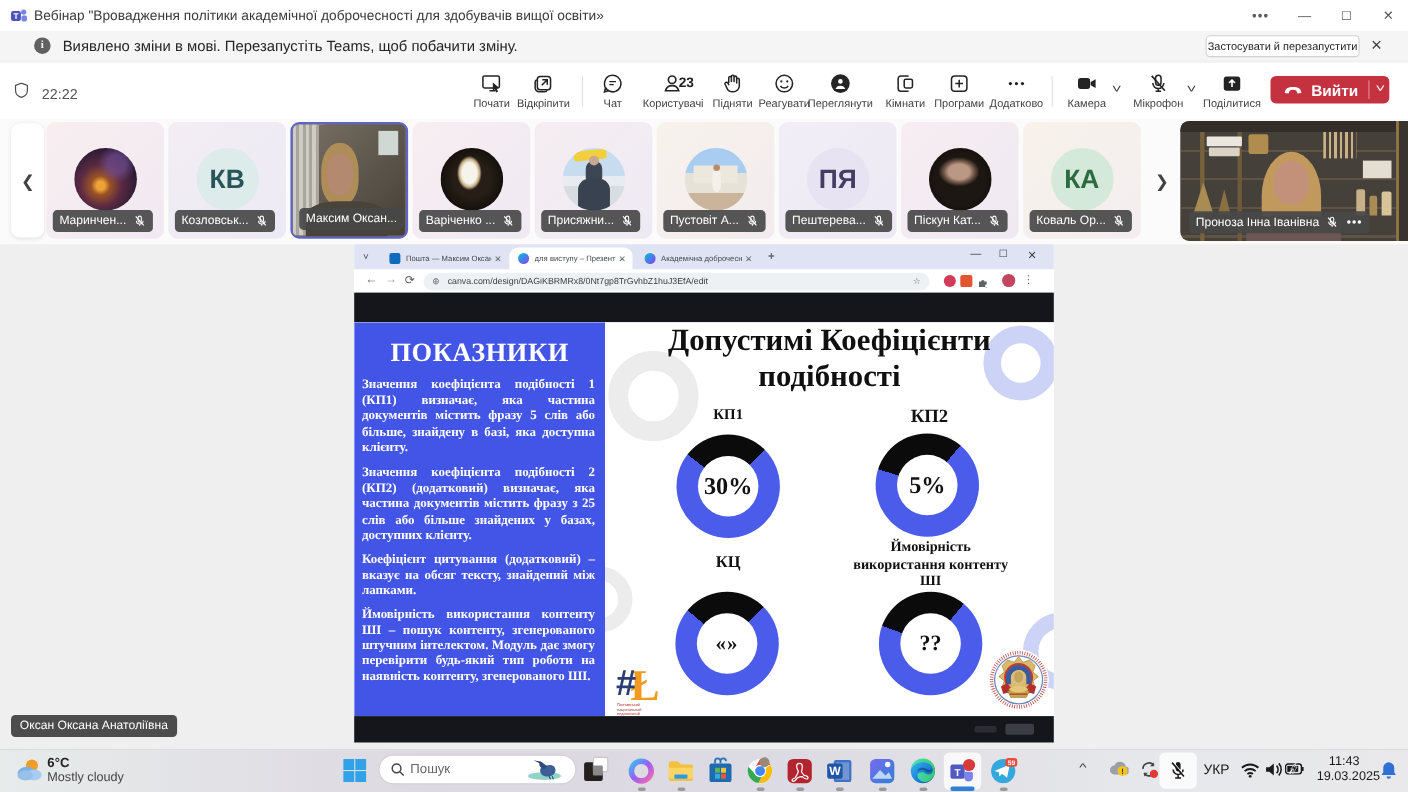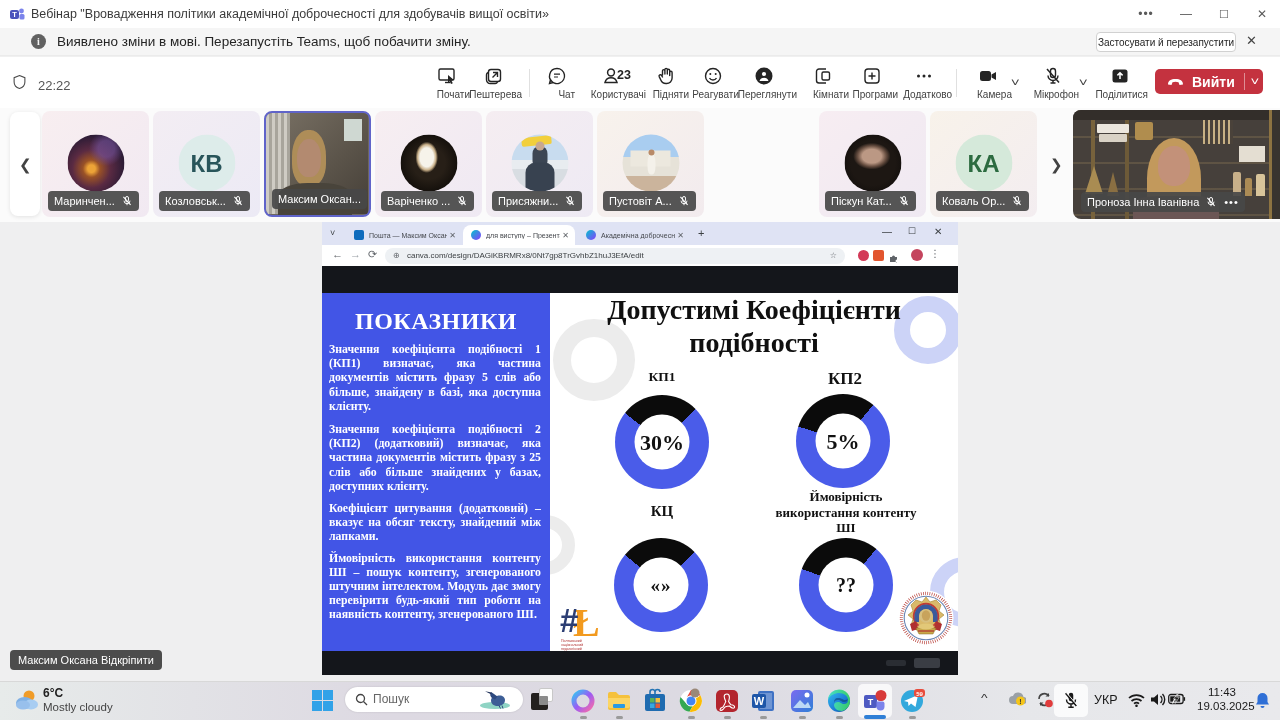--- a/index.html
+++ b/index.html
@@ -16,21 +16,21 @@
   #notif { position:absolute; left:0; top:28px; width:1280px; height:28px; background:#f5f5f5; border-bottom:1px solid #ebebeb; }
   #notif .ic { position:absolute; left:31px; top:6px; width:15px; height:15px; border-radius:50%; background:#616161; color:#f5f5f5; font-size:10px; font-weight:bold; text-align:center; line-height:15px; font-family:"Liberation Serif",serif; }
   #notif .txt { position:absolute; left:57px; top:6px; font-size:13.5px; color:#252525; }
   #notif .btn { position:absolute; left:1096px; top:4px; width:140px; height:20px; background:#fff; border:1px solid #d1d1d1; border-radius:4px; font-size:10px; color:#242424; text-align:center; line-height:19px; white-space:nowrap; }
   #notif .x { position:absolute; left:1246px; top:5px; font-size:13px; color:#424242; }
 
   
   #toolbar { position:absolute; left:0; top:56px; width:1280px; height:52px; background:#fff; border-top:1px solid #f0f0f0; }
   .tbtn { position:absolute; top:9px; text-align:center; }
   .tbtn svg { display:block; margin:0 auto; }
-  .tbtn .lbl { font-size:10px; color:#424242; margin-top:3px; white-space:nowrap;text-align:right; }
+  .tbtn .lbl { font-size:10px; color:#424242; margin-top:3px; white-space:nowrap; }
   .tdiv { position:absolute; top:12px; width:1px; height:28px; background:#e0e0e0; }
   .chev { position:absolute; top:19px; font-size:11px; color:#424242; transform:scaleX(1.4); }
   #leave { position:absolute; left:1155px; top:12px; width:108px; height:25px; background:#c4323f; border-radius:5px; color:#fff; display:flex; align-items:center; }
   #leave .ph { margin-left:12px; }
   #leave .t { font-weight:bold; font-size:14px; margin-left:8px; }
   #leave .d { width:1px; height:17px; background:rgba(255,255,255,.45); margin-left:9px; }
   #leave .c { margin-left:7px; font-size:10px; transform:scaleX(1.5); }
 
   
   #strip { position:absolute; left:0; top:108px; width:1280px; height:114px; background:#fbfbfb; }
@@ -116,21 +116,21 @@
           <path d="M11 9 l6 5 -2.6.4 1.4 2.8 -1.8.9 -1.4-2.9 -1.6 1.8z" fill="#242424"></path>
         </svg>
       <div class="lbl">Почати</div>
     </div>
     <div class="tbtn" style="left:466px;width:56px;">
       <svg width="20" height="20" viewBox="0 0 20 20">
           <rect x="4.5" y="3.5" width="12" height="12" rx="2.5" fill="none" stroke="#242424" stroke-width="1.4"></rect>
           <path d="M4 6.5 a2.5 2.5 0 0 0 -1.5 2.3 v5 a3.7 3.7 0 0 0 3.7 3.7 h5 a2.5 2.5 0 0 0 2.3-1.5" fill="none" stroke="#242424" stroke-width="1.4"></path>
           <path d="M9 6.5 h4.5 v4.5 M13.5 6.5 L8.5 11.5" stroke="#242424" stroke-width="1.4" fill="none"></path>
         </svg>
-      <div class="lbl">Пештерева</div>
+      <div class="lbl">Відкріпити</div>
     </div>
     <div class="tdiv" style="left:529px;"></div>
     <div class="tbtn" style="left:539px;width:36px;">
       <svg width="20" height="20" viewBox="0 0 20 20">
           <path d="M10 2.5 a7.5 7.5 0 1 1 -6.5 11.2 L2.5 17.5 l3.8-1 A7.5 7.5 0 0 1 10 2.5z" fill="none" stroke="#242424" stroke-width="1.4"></path>
           <path d="M7 8.2 h6 M7 11 h4" stroke="#242424" stroke-width="1.2"></path>
         </svg>
       <div class="lbl">Чат</div>
     </div>
     <div class="tbtn" style="left:578px;width:68px;">
@@ -287,20 +287,30 @@
         <div class="abs" style="left:25px;top:20px;width:8px;height:20px;background:#f4f1ea;border-radius:40%;"></div>
         <div class="abs" style="left:26px;top:15px;width:6px;height:6px;border-radius:50%;background:#b88a68;"></div>
       </div>
       <div class="nlabel">Пустовіт А...<svg width="12" height="12" viewBox="0 0 20 20">
             <rect x="7.5" y="2.5" width="5" height="9" rx="2.5" fill="none" stroke="#fff" stroke-width="1.6"></rect>
             <path d="M5 9.5 a5 5 0 0 0 10 0 M10 14.5 V17" fill="none" stroke="#fff" stroke-width="1.6"></path>
             <path d="M4 3 L16 16.5" stroke="#fff" stroke-width="1.8"></path>
           </svg></div>
     </div>
 
+    <div class="tile" style="left:708px;background:linear-gradient(135deg,#f2eef6,#ece9f5);">
+      <div class="avatar">
+          <div class="initials" style="background:#e7e3f2;color:#473c63;">ПЯ</div>
+        </div>
+      <div class="nlabel">Пештерева...<svg width="12" height="12" viewBox="0 0 20 20">
+            <rect x="7.5" y="2.5" width="5" height="9" rx="2.5" fill="none" stroke="#fff" stroke-width="1.6"></rect>
+            <path d="M5 9.5 a5 5 0 0 0 10 0 M10 14.5 V17" fill="none" stroke="#fff" stroke-width="1.6"></path>
+            <path d="M4 3 L16 16.5" stroke="#fff" stroke-width="1.8"></path>
+          </svg></div>
+    </div>
 
     <div class="tile" style="left:819px;background:linear-gradient(135deg,#f7edf2,#efe9f2);">
       <div class="avatar" style="background:radial-gradient(ellipse 42% 30% at 48% 38%,#bb9884 0 40%,rgba(122,92,76,.8) 60%,rgba(20,16,13,0) 78%),radial-gradient(circle,#1d1713 0 55%,#0a0807 100%);"></div>
       <div class="nlabel">Піскун Кат...<svg width="12" height="12" viewBox="0 0 20 20">
             <rect x="7.5" y="2.5" width="5" height="9" rx="2.5" fill="none" stroke="#fff" stroke-width="1.6"></rect>
             <path d="M5 9.5 a5 5 0 0 0 10 0 M10 14.5 V17" fill="none" stroke="#fff" stroke-width="1.6"></path>
             <path d="M4 3 L16 16.5" stroke="#fff" stroke-width="1.8"></path>
           </svg></div>
     </div>
 
@@ -440,21 +450,21 @@
           <p style="margin-top:9px;">Значення коефіцієнта подібності 2 (КП2) (додатковий) визначає, яка частина документів містить фразу з 25 слів або більше знайдених у базах, доступних клієнту.</p>
           <p style="margin-top:8px;">Коефіцієнт цитування (додатковий) – вказує на обсяг тексту, знайдений між лапками.</p>
           <p style="margin-top:7px;">Ймовірність використання контенту ШІ – пошук контенту, згенерованого штучним інтелектом. Модуль дає змогу перевірити будь-який тип роботи на наявність контенту, згенерованого ШІ.</p>
         </div>
       </div>
       <div id="canvabot">
         <div class="abs" style="left:592px;top:7px;width:26px;height:10px;background:#3a3d44;border-radius:2px;"></div>
         <div class="abs" style="left:564px;top:9px;width:20px;height:6px;background:#2a2d33;border-radius:2px;"></div>
       </div>
     </div>
-    <div id="nametag">Максим Оксана Відкріпити</div>
+    <div id="nametag">Оксан Оксана Анатоліївна</div>
   </div>
 
   <div id="taskbar">
     <svg class="abs" style="left:15px;top:7px" width="24" height="23" viewBox="0 0 24 23">
       <circle cx="14" cy="7" r="5.5" fill="#f09c28"></circle>
       <ellipse cx="9.5" cy="14" rx="8.5" ry="6" fill="#7fb0e4"></ellipse>
       <ellipse cx="16" cy="15.5" rx="7" ry="5" fill="#a8cdf2"></ellipse>
       <ellipse cx="8" cy="16" rx="7" ry="4.5" fill="#98c0ec"></ellipse>
     </svg>
     <div class="abs" style="left:43px;top:684px;"></div>

